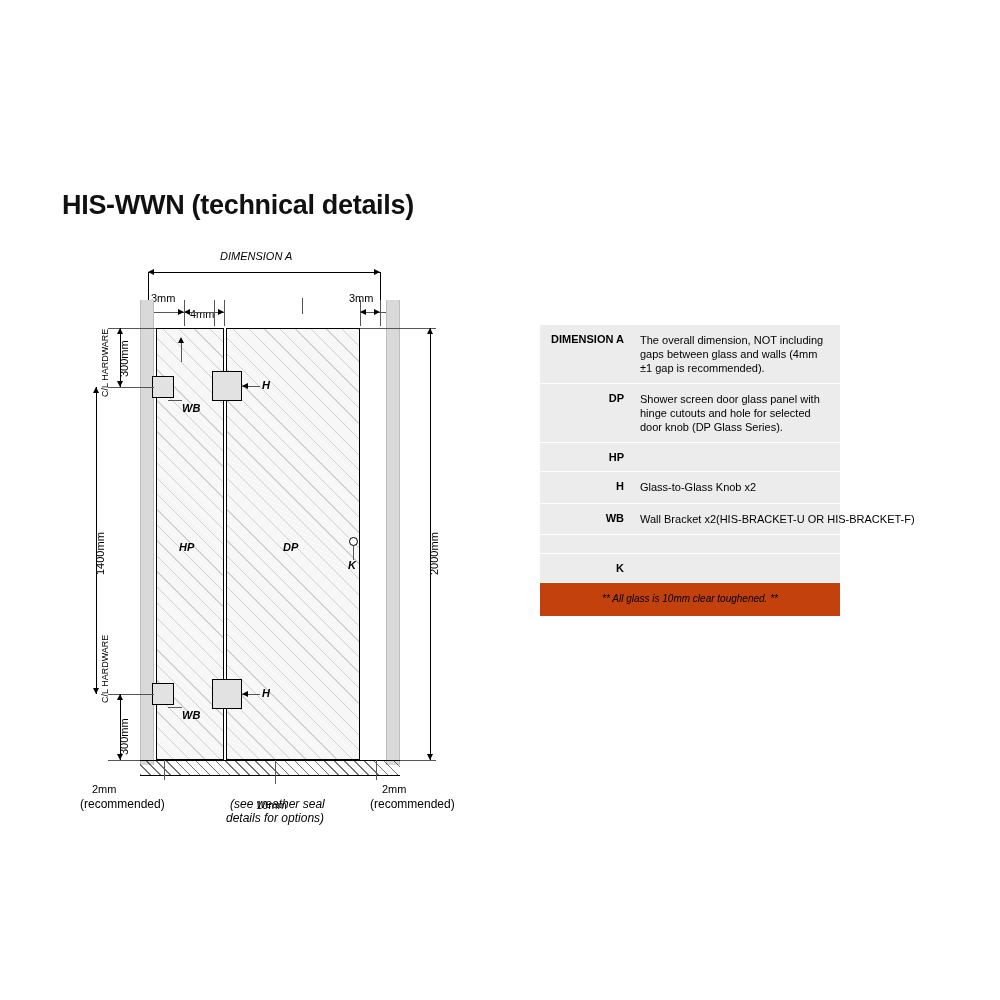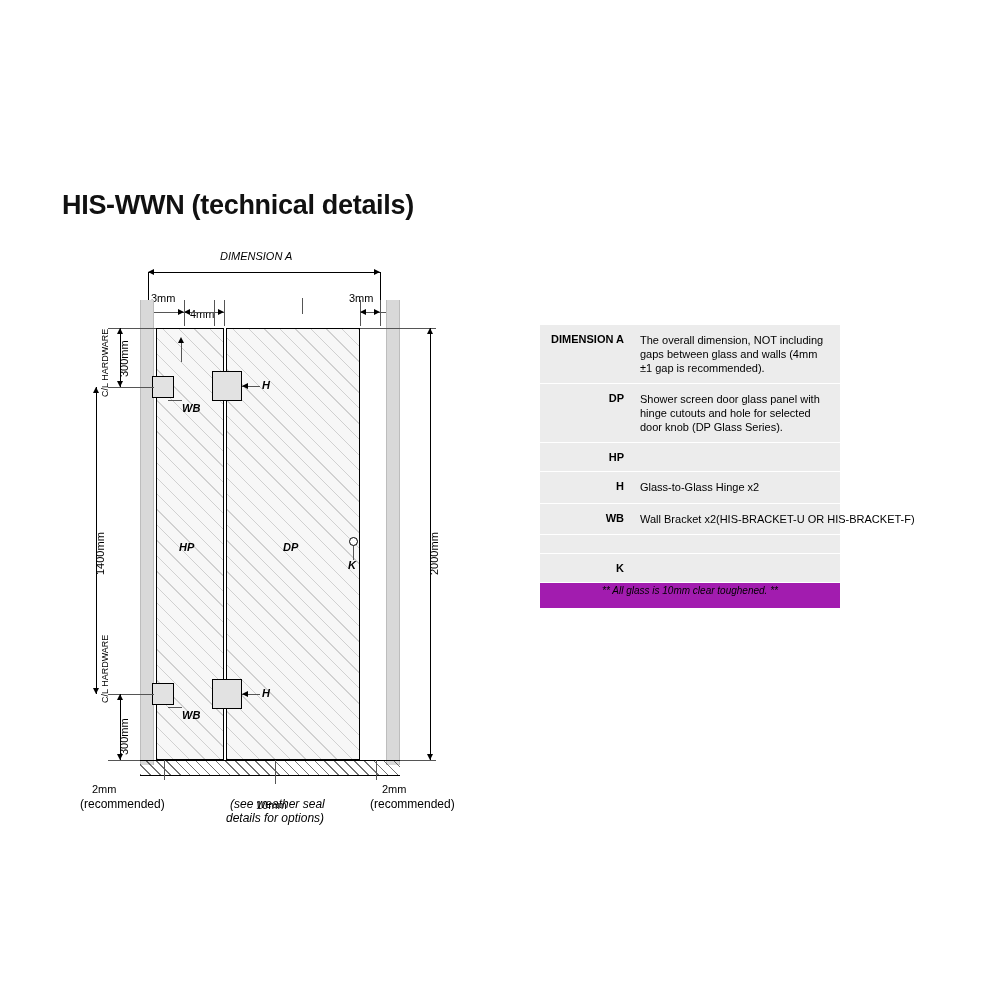--- a/index.html
+++ b/index.html
@@ -143,25 +143,25 @@
   }
   .leg-val {
     flex: 1;
     padding: 8px 10px 8px 8px;
     line-height: 1.28;
     box-sizing: border-box;
   }
   .leg-val.nowrap { white-space: nowrap; }
   .leg-row.spacer { min-height: 18px; }
   #legend-note {
-    padding: 2px 14px 12px 14px;
+    padding: 10px 14px 12px 14px;
     font-size: 10px;
     font-style: italic;
     text-align: center;
-    background: #a21caf;
+    background: #c2410c;
   }
 </style>
 </head>
 <body>
 
 <div id="title">HIS-WWN (technical details)</div>
 
 <div id="drawing">
 
   <div class="lbl lbl-i" style="left:160px; top:5px;">DIMENSION A</div>
@@ -281,21 +281,21 @@
   </div>
   <div class="leg-row">
     <div class="leg-key">DP</div>
     <div class="leg-val">Shower screen door glass panel with hinge cutouts and hole for selected door knob (DP Glass Series).</div>
   </div>
   <div class="leg-row">
     <div class="leg-key">HP</div>
   </div>
   <div class="leg-row">
     <div class="leg-key">H</div>
-    <div class="leg-val">Glass-to-Glass Hinge x2</div>
+    <div class="leg-val">Glass-to-Glass Knob x2</div>
   </div>
   <div class="leg-row">
     <div class="leg-key">WB</div>
     <div class="leg-val nowrap">Wall Bracket x2(HIS-BRACKET-U OR HIS-BRACKET-F)</div>
   </div>
   <div class="leg-row spacer">
     <div class="leg-key"></div>
     <div class="leg-val"></div>
   </div>
   <div class="leg-row">

